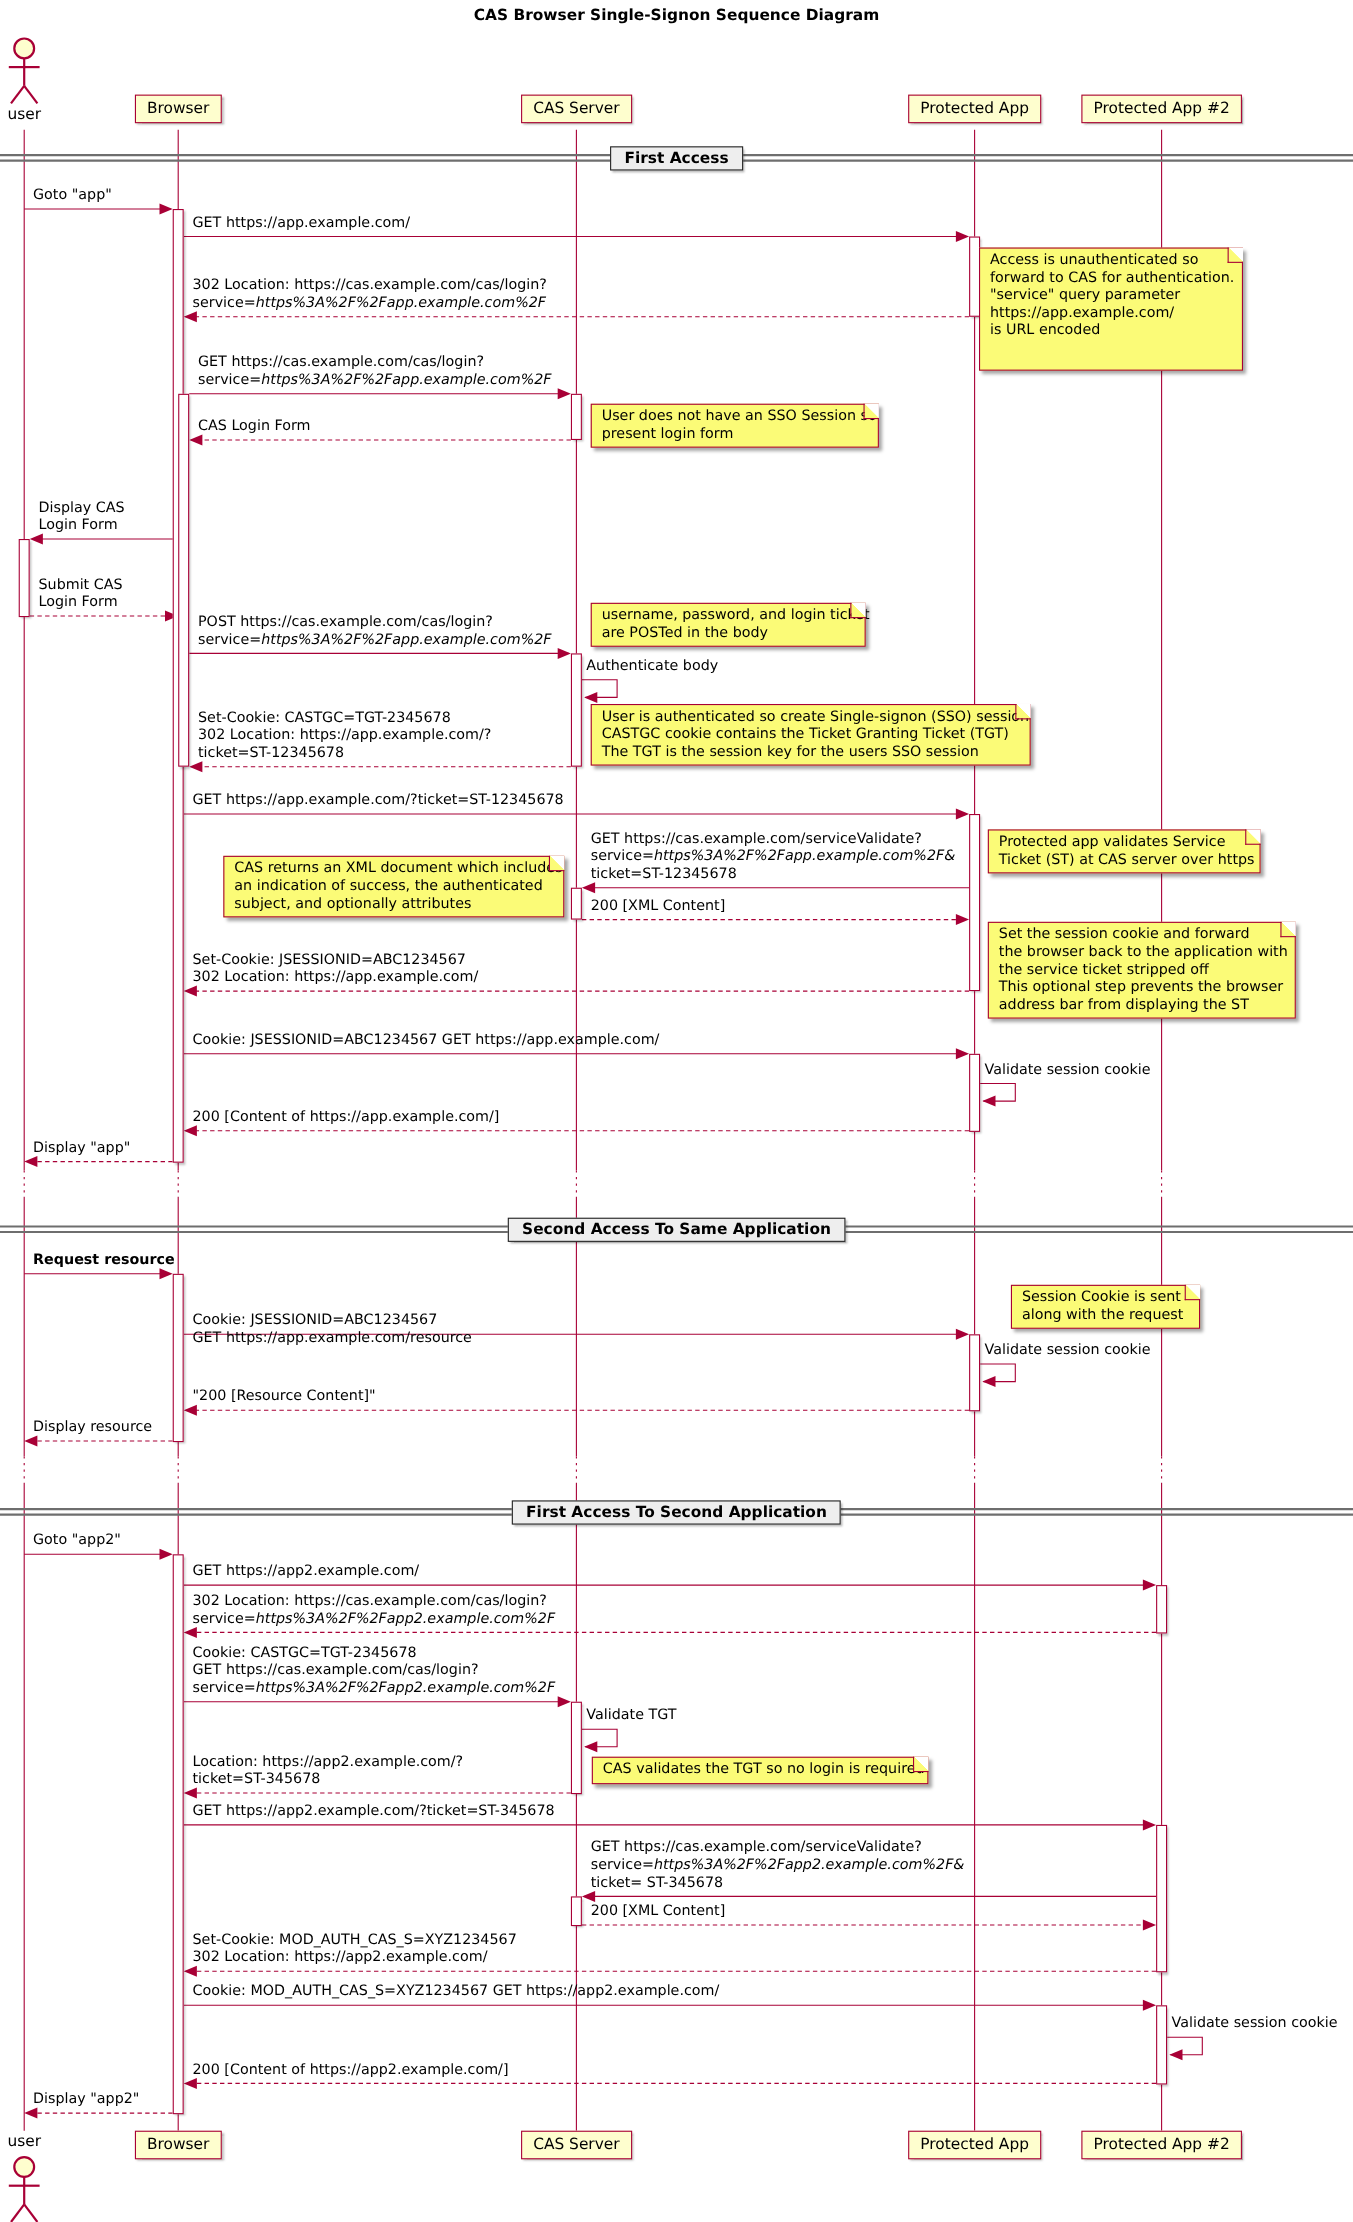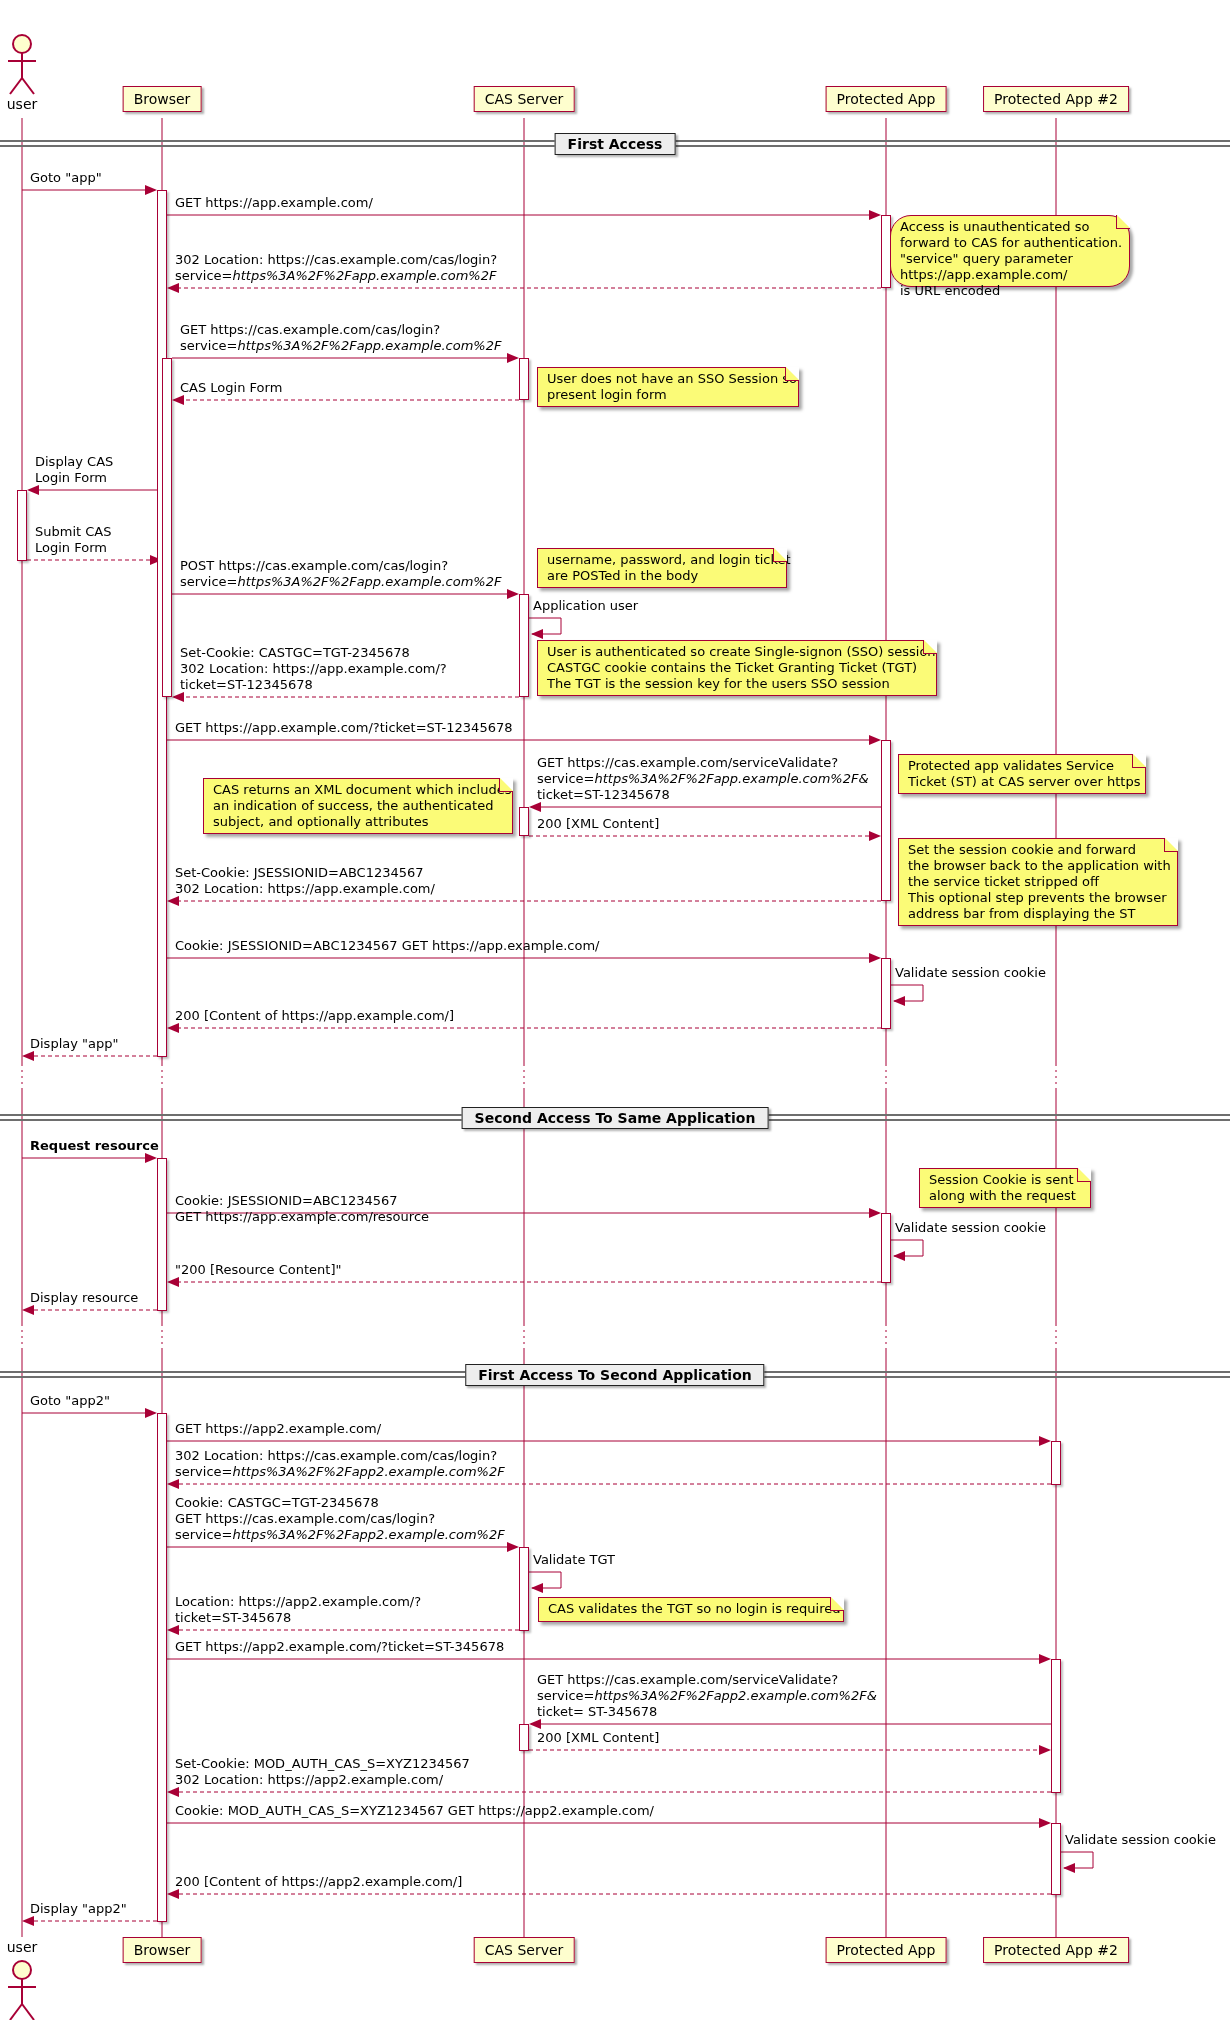--- a/index.html
+++ b/index.html
@@ -25,20 +25,21 @@
         border-left:1px solid #A80036;border-bottom:1px solid #A80036;}
   .divider-box{position:absolute;left:615px;transform:translateX(-50%);background:#EEEEEE;
         border:1.5px solid #222;font-weight:bold;font-size:14px;padding:2px 12px;
         white-space:nowrap;z-index:3;box-shadow:2px 2px 2px rgba(0,0,0,.3);}
   em{font-style:italic;}
 </style>
 </head>
 <body>
 
 <div id="stage">
+  <div class="title">CAS Browser Single-Signon Sequence Diagram</div>
   <svg id="lines" width="1230" height="2020">
       <line x1="22" y1="118" x2="22" y2="1937" stroke="#A80036" stroke-width="1"></line>
       <line x1="162" y1="118" x2="162" y2="1937" stroke="#A80036" stroke-width="1"></line>
       <line x1="524" y1="118" x2="524" y2="1937" stroke="#A80036" stroke-width="1"></line>
       <line x1="886" y1="118" x2="886" y2="1937" stroke="#A80036" stroke-width="1"></line>
       <line x1="1056" y1="118" x2="1056" y2="1937" stroke="#A80036" stroke-width="1"></line>
       <rect x="0" y="1064" width="1230" height="26" fill="#fff"></rect>
       <line x1="22" y1="1064" x2="22" y2="1090" stroke="#A80036" stroke-width="1" stroke-dasharray="2,4"></line>
       <line x1="162" y1="1064" x2="162" y2="1090" stroke="#A80036" stroke-width="1" stroke-dasharray="2,4"></line>
       <line x1="524" y1="1064" x2="524" y2="1090" stroke="#A80036" stroke-width="1" stroke-dasharray="2,4"></line>
@@ -198,21 +199,21 @@
     </div>
     <div class="msg-label" style="left: 35px; top: 524px;">
       <div>Submit CAS</div>
       <div>Login Form</div>
     </div>
     <div class="msg-label" style="left: 180px; top: 558px;">
       <div>POST https://cas.example.com/cas/login?</div>
       <div><span>service=</span><em>https%3A%2F%2Fapp.example.com%2F</em></div>
     </div>
     <div class="msg-label" style="left: 533px; top: 598px;">
-      <div>Application user</div>
+      <div>Authenticate body</div>
     </div>
     <div class="msg-label" style="left: 180px; top: 645px;">
       <div>Set-Cookie: CASTGC=TGT-2345678</div>
       <div>302 Location: https://app.example.com/?</div>
       <div>ticket=ST-12345678</div>
     </div>
     <div class="msg-label" style="left: 175px; top: 720px;">
       <div>GET https://app.example.com/?ticket=ST-12345678</div>
     </div>
     <div class="msg-label" style="left: 537px; top: 755px;">
@@ -297,21 +298,21 @@
     </div>
     <div class="msg-label" style="left: 1065px; top: 1832px;">
       <div>Validate session cookie</div>
     </div>
     <div class="msg-label" style="left: 175px; top: 1874px;">
       <div>200 [Content of https://app2.example.com/]</div>
     </div>
     <div class="msg-label" style="left: 30px; top: 1901px;">
       <div>Display "app2"</div>
     </div>
-    <div class="note" style="left: 890px; top: 215px; width: 240px; height: 72px; border-radius: 21px;">
+    <div class="note" style="left: 890px; top: 225px; width: 240px; height: 112px;">
       <div>Access is unauthenticated so</div>
       <div>forward to CAS for authentication.</div>
       <div>"service" query parameter</div>
       <div>https://app.example.com/</div>
       <div>is URL encoded</div>
       <div class="fold"></div>
     </div>
     <div class="note" style="left: 537px; top: 367px; width: 262px; height: 40px;">
       <div>User does not have an SSO Session so</div>
       <div>present login form</div>

